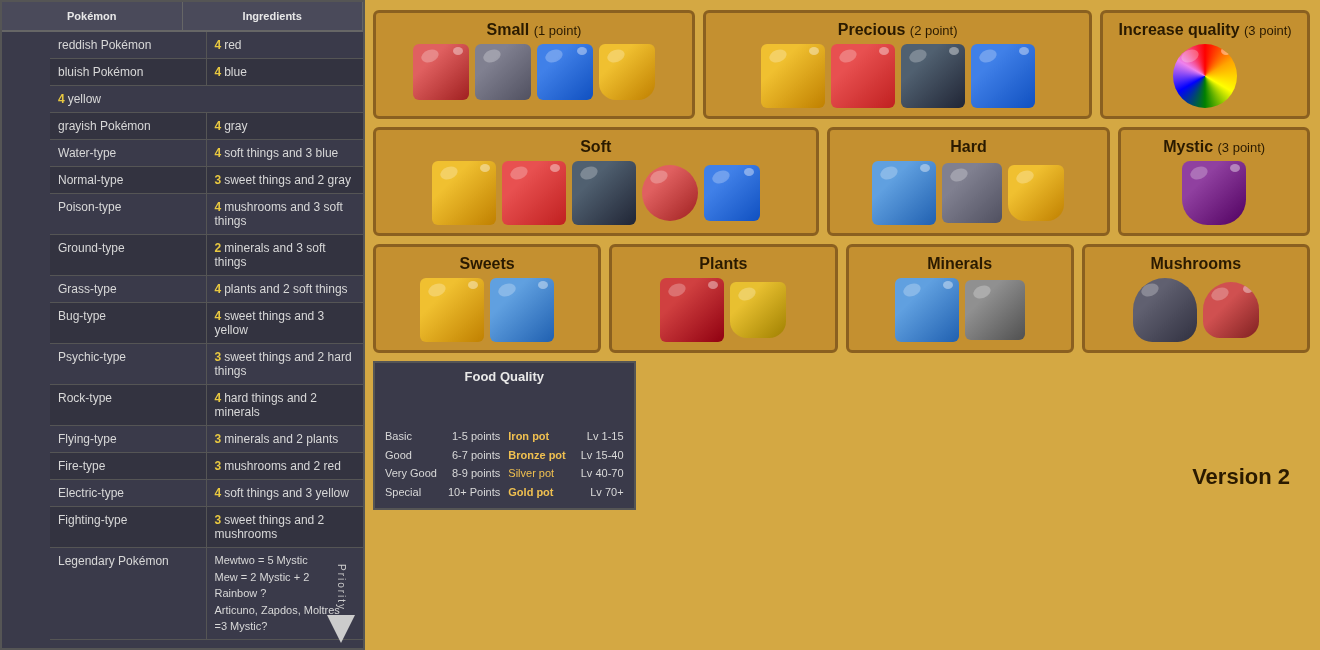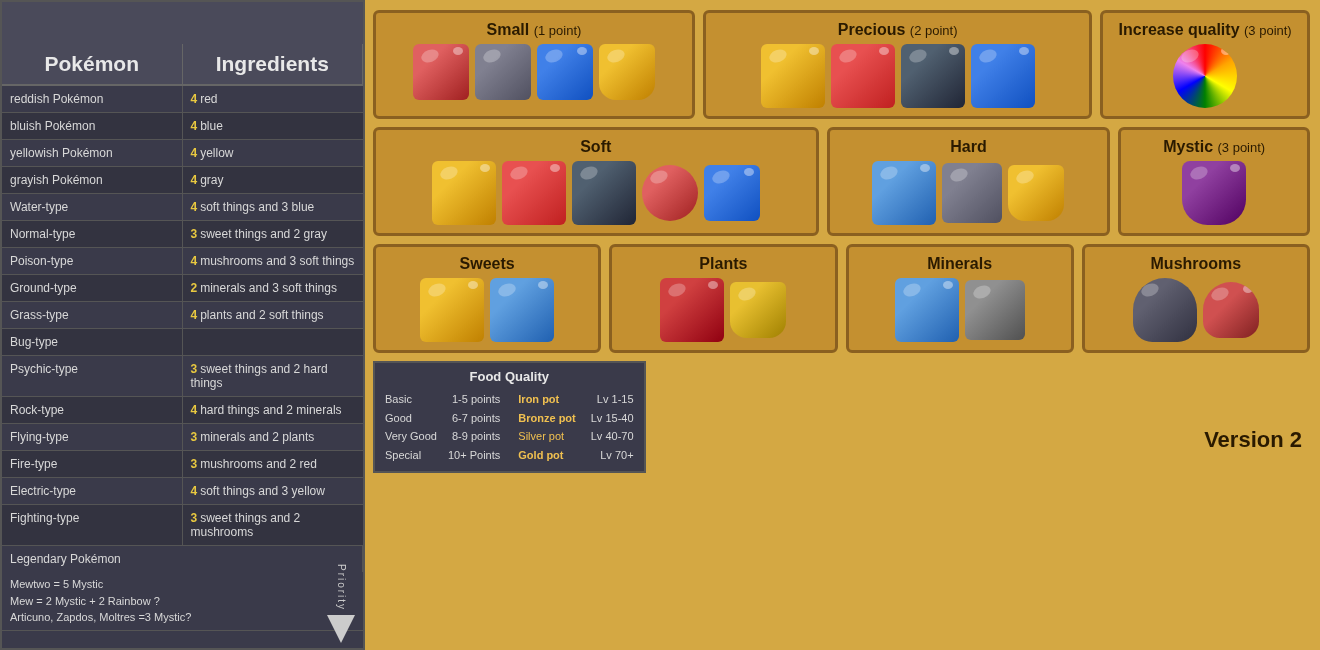--- a/index.html
+++ b/index.html
@@ -24,32 +24,32 @@
 
     #table-header {
       display: grid;
       grid-template-columns: 1fr 1fr;
       background-color: #4a4a5a;
       border-bottom: 2px solid #666;
     }
 
     .th-cell {
       color: #e8e8e8;
-      font-size: 21px;
+      font-size: 11px;
       font-weight: bold;
       padding: 8px 10px;
       text-align: center;
       border-right: 1px solid #666;
-      margin-top: 42px;
     }
 
     #table-body {
       flex: 1;
       overflow: hidden;
       position: relative;
+      padding-left: 48px;
     }
 
     .table-row {
       display: grid;
       grid-template-columns: 1fr 1fr;
       border-bottom: 1px solid #555;
     }
 
     .table-row:nth-child(odd) {
       background-color: #3a3a4a;
@@ -76,21 +76,21 @@
       color: #e8c840;
       font-weight: bold;
       margin-right: 3px;
     }
 
     
     .legendary-row {
       background-color: #3a3a4a;
       border-bottom: 1px solid #555;
       display: grid;
-      grid-template-columns: 1fr;
+      grid-template-columns: 1fr 1fr;
     }
     .legendary-cell-pokemon {
       color: #d8d8d8;
       font-size: 12px;
       padding: 6px 8px;
       border-right: 1px solid #555;
     }
     .legendary-cell-ingredient {
       color: #d8d8d8;
       font-size: 11px;
@@ -165,21 +165,21 @@
       gap: 15px;
       line-height: 1.7;
     }
 
     .version-text {
       color: #2a1a00;
       font-size: 22px;
       font-weight: bold;
       position: absolute;
       bottom: 20px;
-      right: 8px;
+      right: 20px;
     }
 
     
     .block-sprite {
       width: 56px;
       height: 56px;
       border-radius: 6px;
       position: relative;
       overflow: hidden;
     }
@@ -238,21 +238,20 @@
 
   <div class="table-row">
         <div class="cell-pokemon">reddish Pokémon</div>
         <div class="cell-ingredient"><span class="qty">4</span>red</div>
       </div>
       <div class="table-row">
         <div class="cell-pokemon">bluish Pokémon</div>
         <div class="cell-ingredient"><span class="qty">4</span>blue</div>
       </div>
       <div class="table-row">
-        <div class="cell-pokemon">yellowish Pokémon</div>
         <div class="cell-ingredient"><span class="qty">4</span>yellow</div>
       </div>
       <div class="table-row">
         <div class="cell-pokemon">grayish Pokémon</div>
         <div class="cell-ingredient"><span class="qty">4</span>gray</div>
       </div>
       <div class="table-row">
         <div class="cell-pokemon">Water-type</div>
         <div class="cell-ingredient"><span class="qty">4</span>soft things and 3 blue</div>
       </div>
@@ -267,20 +266,21 @@
       <div class="table-row">
         <div class="cell-pokemon">Ground-type</div>
         <div class="cell-ingredient"><span class="qty">2</span>minerals and 3 soft things</div>
       </div>
       <div class="table-row">
         <div class="cell-pokemon">Grass-type</div>
         <div class="cell-ingredient"><span class="qty">4</span>plants and 2  soft things</div>
       </div>
       <div class="table-row">
         <div class="cell-pokemon">Bug-type</div>
+        <div class="cell-ingredient"><span class="qty">4</span>sweet things and 3 yellow</div>
       </div>
       <div class="table-row">
         <div class="cell-pokemon">Psychic-type</div>
         <div class="cell-ingredient"><span class="qty">3</span>sweet things and 2 hard things</div>
       </div>
       <div class="table-row">
         <div class="cell-pokemon">Rock-type</div>
         <div class="cell-ingredient"><span class="qty">4</span>hard things and 2 minerals</div>
       </div>
       <div class="table-row">
@@ -415,21 +415,21 @@
       <div class="box-items">
         <div class="block-sprite block-mushroom-dark" style="width:64px;height:64px;border-radius:50% 50% 30% 30%;"></div>
         <div class="block-sprite block-mushroom-red has-shine" style="width:56px;height:56px;border-radius:50% 50% 30% 30%;"></div>
       </div>
     </div>
   </div>
 
   <div id="bottom-row">
     <div class="fq-box" style="display:flex;flex-direction:column;gap:2px;">
       <div class="fq-title">Food Quality</div>
-      <div style="display:flex;gap:18px;">
+      <div style="display:flex;gap:8px;margin-top:37px;">
         <div>
 
         <div class="fq-row">
               <span>Basic</span>
               <span>1-5 points</span>
             </div>
             <div class="fq-row">
               <span>Good</span>
               <span>6-7 points</span>
             </div>

